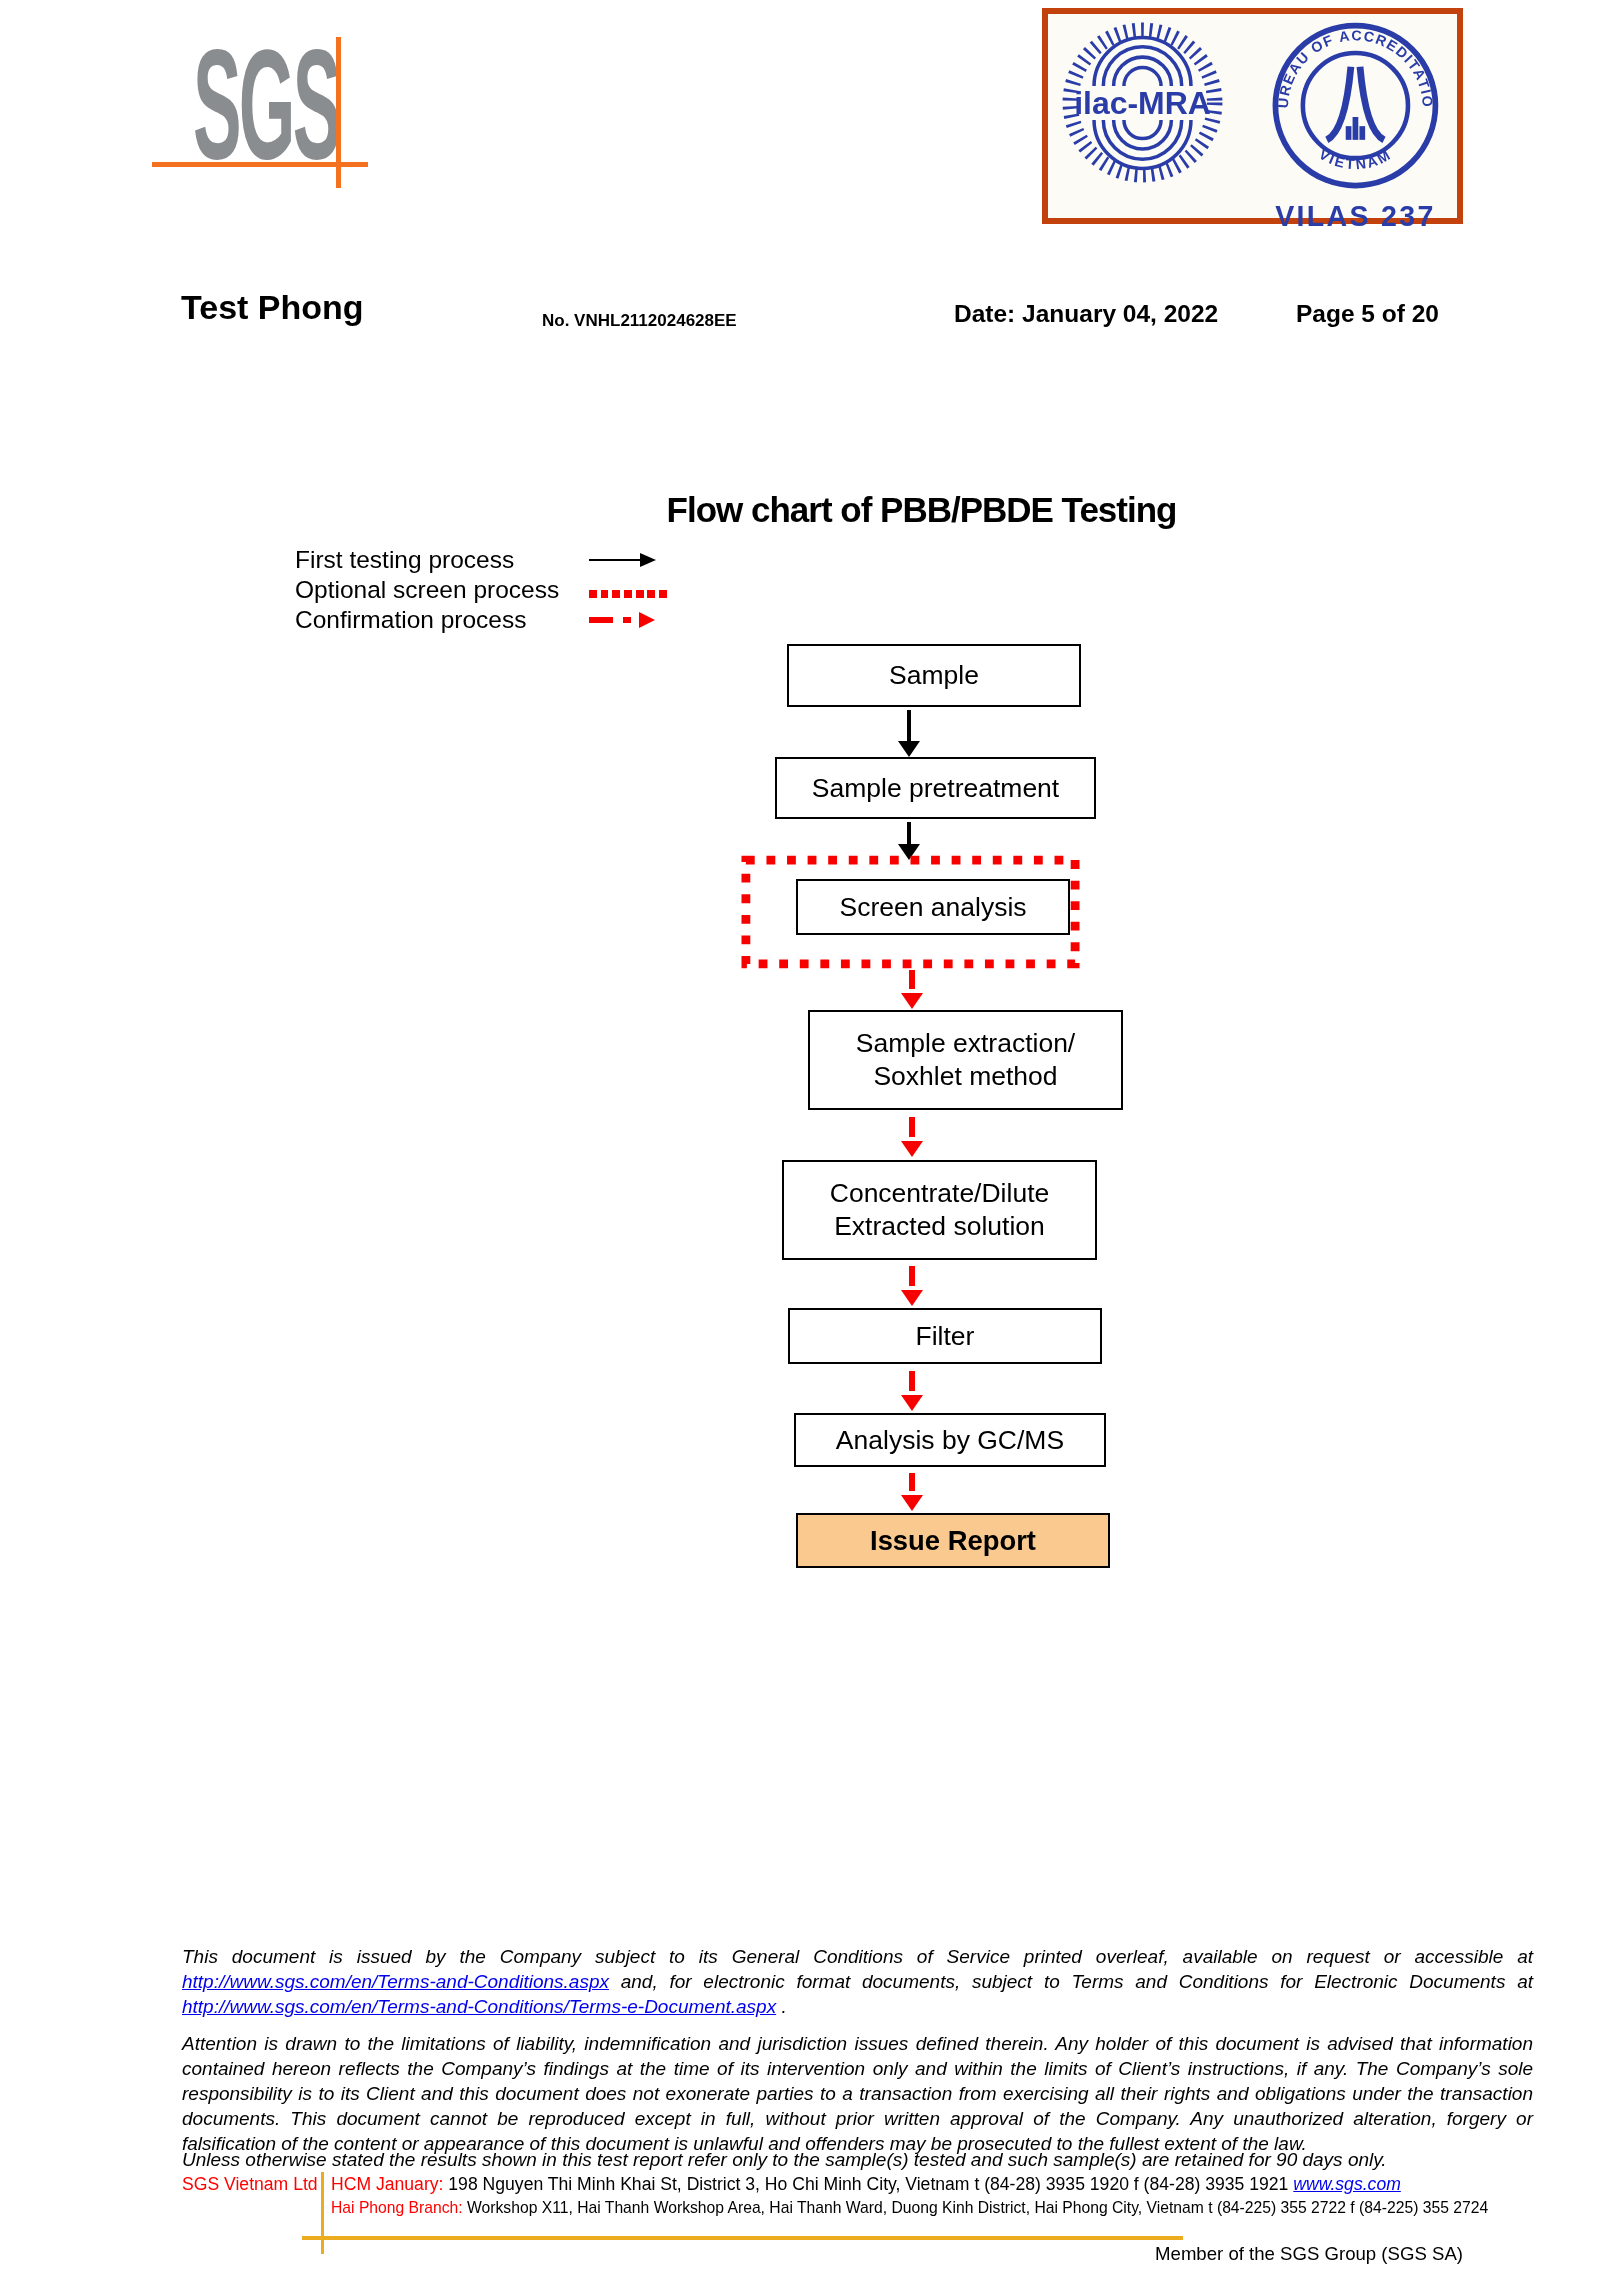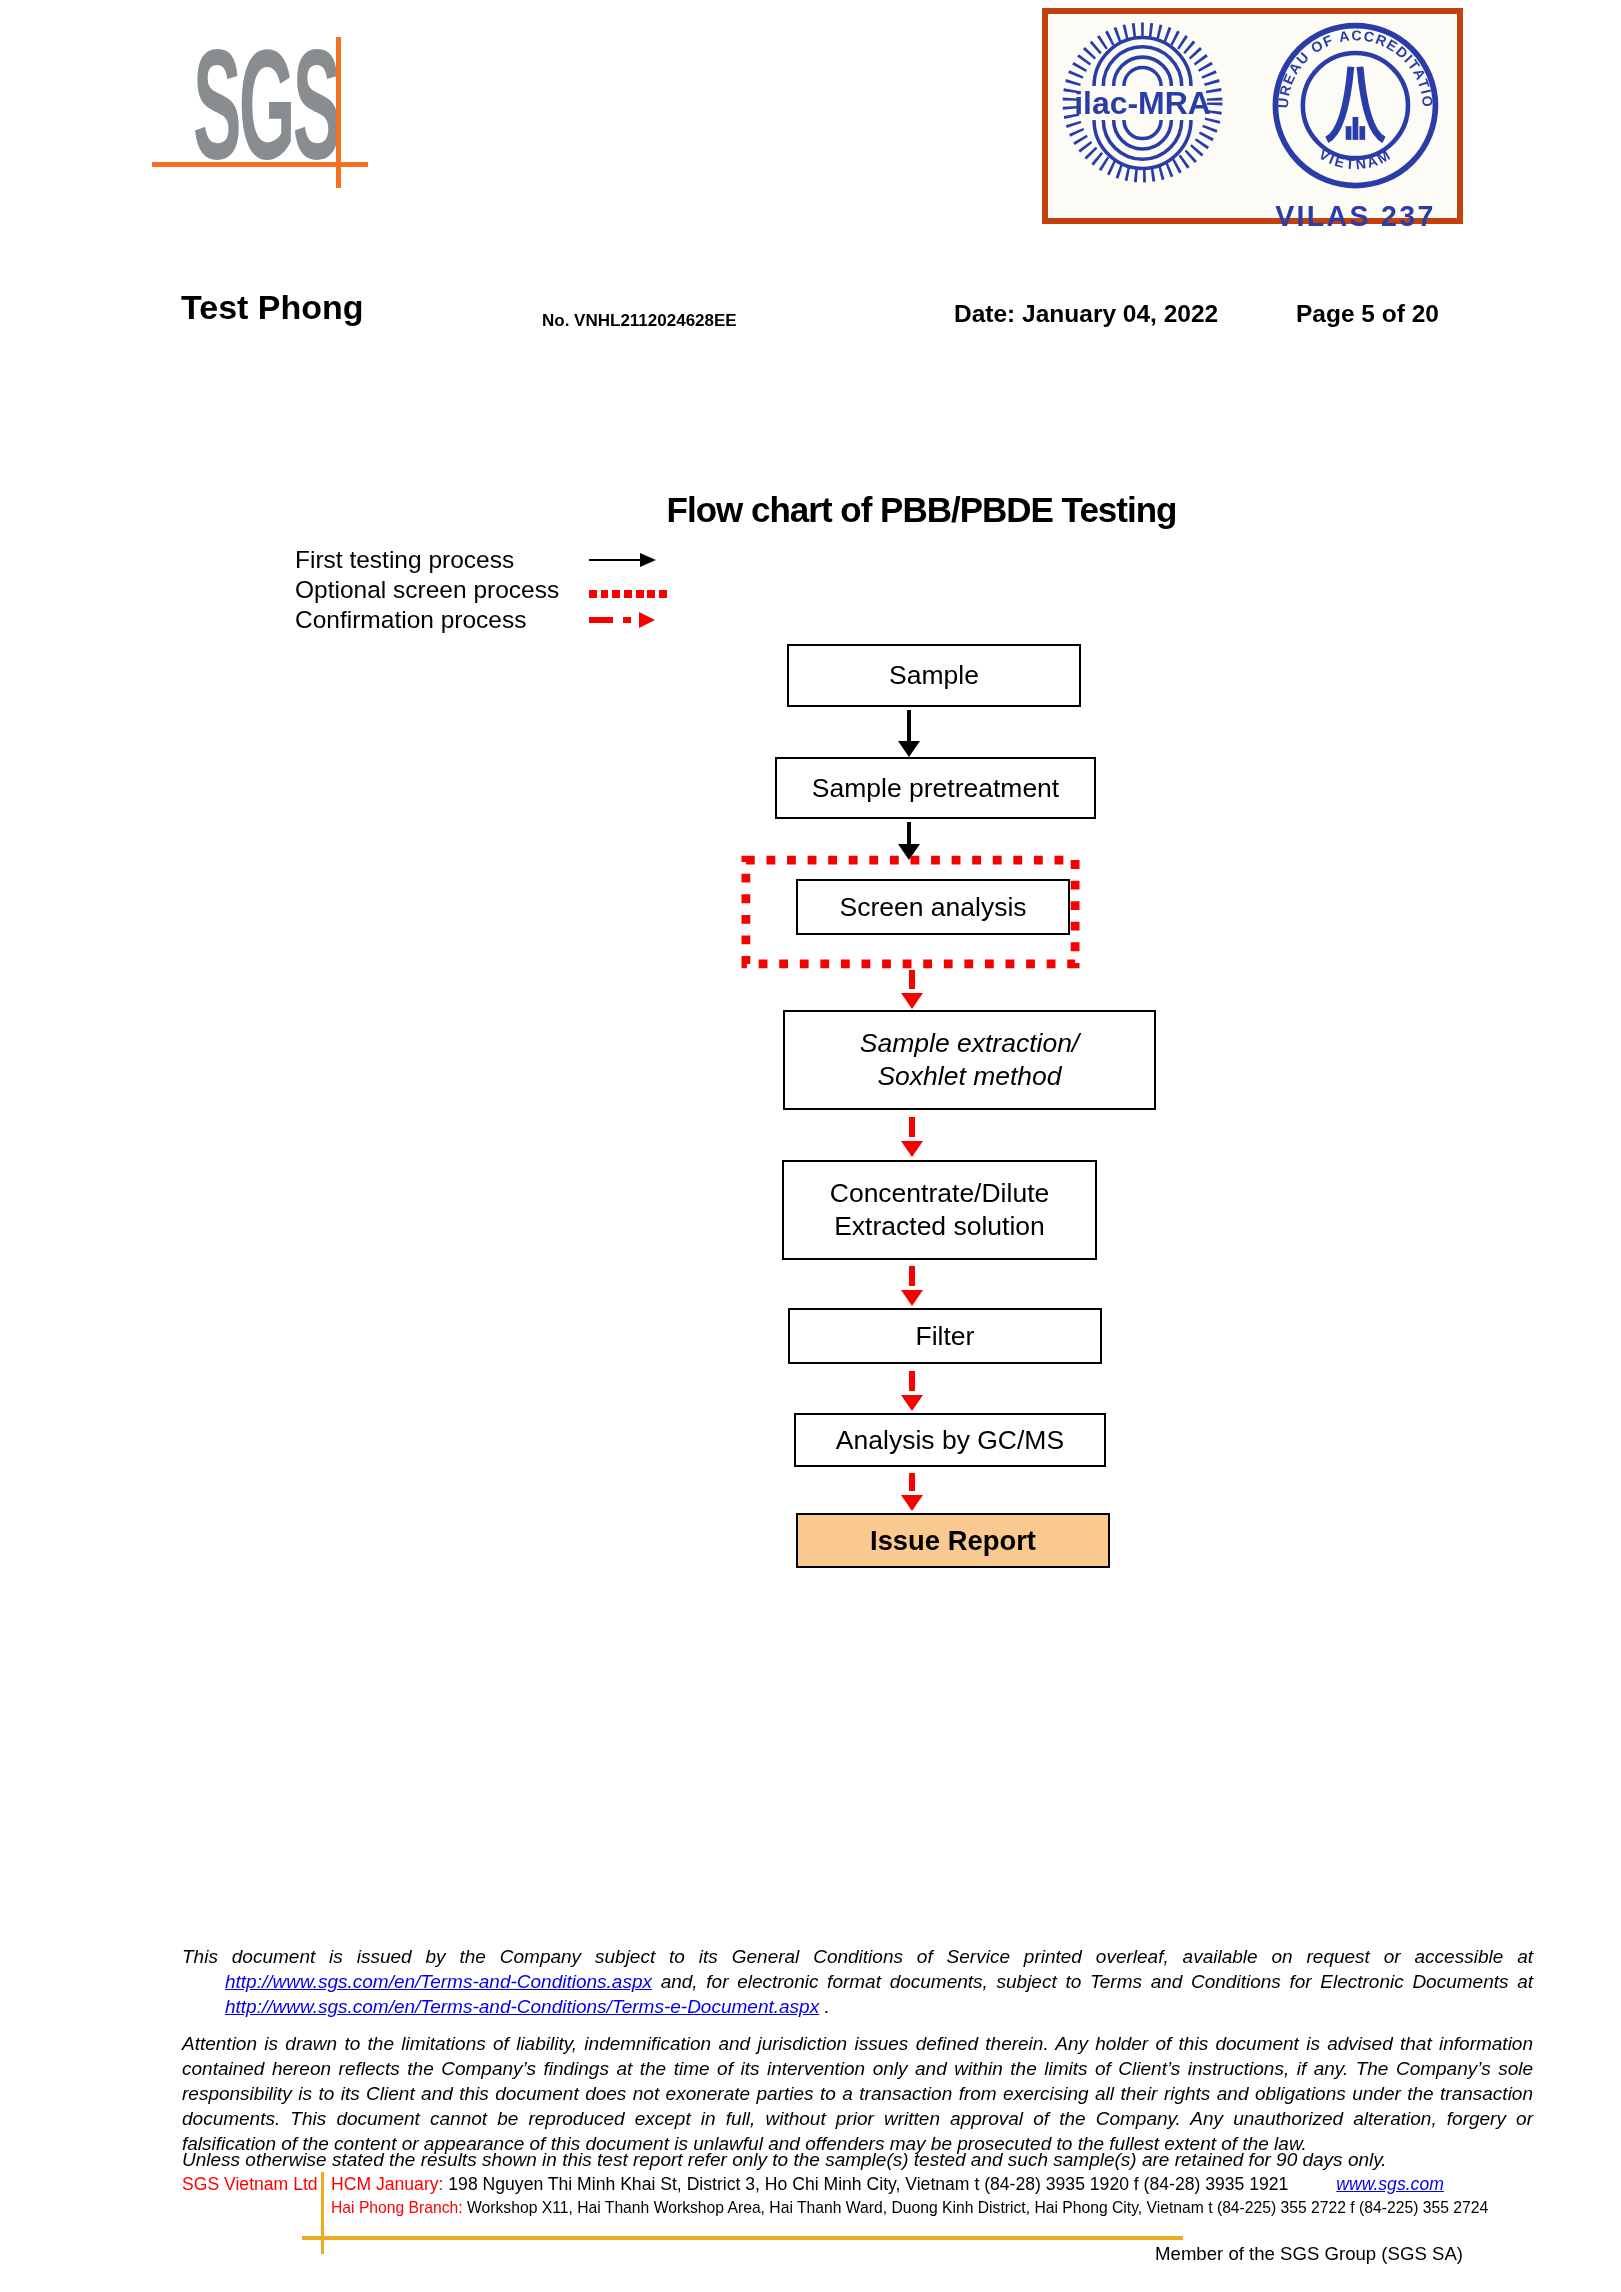--- a/index.html
+++ b/index.html
@@ -70,21 +70,21 @@
 
   
   .fbox {
     position: absolute; border: 2px solid #000; background: #fff;
     display: flex; flex-direction: column; align-items: center; justify-content: center;
     font-size: 26.5px; text-align: center; line-height: 33px; margin-left: 25px;
   }
   .b-sample { left: 762px; top: 644px; width: 294px; height: 63px; }
   .b-pre    { left: 750px; top: 757px; width: 321px; height: 62px; }
   .b-screen { left: 771px; top: 879px; width: 274px; height: 56px; }
-  .b-ext    { left: 758px; top: 1010px; width: 373px; height: 100px; font-style: italic; }
+  .b-ext    { left: 783px; top: 1010px; width: 315px; height: 100px; }
   .b-con    { left: 757px; top: 1160px; width: 315px; height: 100px; }
   .b-filter { left: 763px; top: 1308px; width: 314px; height: 56px; }
   .b-gcms   { left: 769px; top: 1413px; width: 312px; height: 54px; }
   .b-issue  {
     left: 771px; top: 1513px; width: 314px; height: 55px;
     background: var(--issue-fill); border-width: 2.9px; font-weight: 700; font-size: 27.4px;
   }
   .dotted-rect { position: absolute; left: 741px; top: 855px; }
 
   
@@ -102,21 +102,21 @@
   .ar7 { left: 900px; top: 1473px; } .ar7 .r-dash { height: 17.6px; }
 
   
   .foot {
     position: absolute; left: 182px; width: 1351px;
     font-style: italic; font-size: 19px; line-height: 25px; text-align: justify;
   }
   .p1 { top: 1944px; }
   .p2 { top: 2031px; }
   .p3 { top: 2147px; text-align: left; }
-  .flink { color: var(--link-blue); text-decoration: underline; cursor: pointer; font-style: italic; margin-left: 43px; }
+  .flink { color: var(--link-blue); text-decoration: underline; cursor: pointer; font-style: italic; }
 
   .addr-company { position: absolute; left: 182px; top: 2174px; font-size: 17.6px; color: var(--label-red); white-space: nowrap; }
   .addr-l1 { position: absolute; left: 331px; top: 2174px; font-size: 17.6px;   white-space: nowrap; }
   .addr-l2 { position: absolute; left: 331px; top: 2199px; font-size: 15.7px;   white-space: nowrap; }
   .red-label { color: var(--label-red); }
   .gold-v { position: absolute; left: 321px; top: 2172px; width: 2.9px;  height: 82px; background: var(--gold); }
   .gold-h { position: absolute; left: 302px; top: 2236px; width: 881px; height: 3.9px;  background: var(--gold); }
   .member { position: absolute; left: 1088px; top: 2243px; width: 375px; text-align: right; font-size: 18.6px; white-space: nowrap; }
 </style>
 </head>

